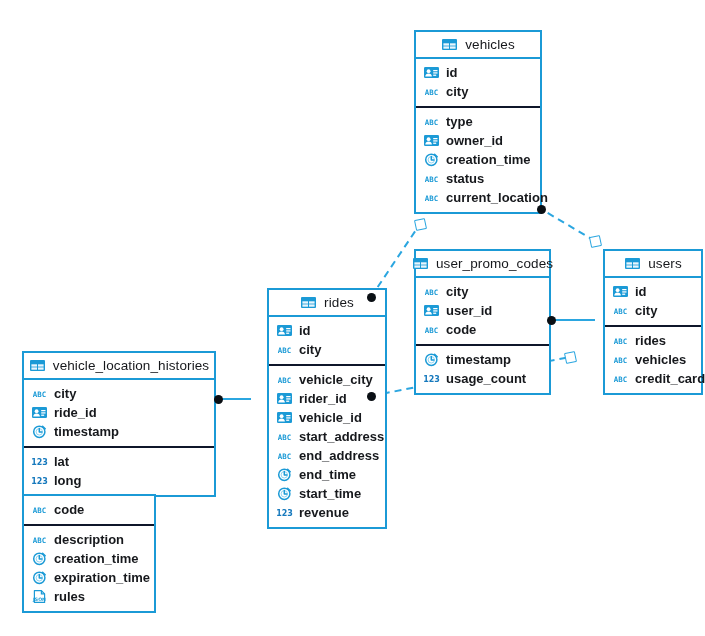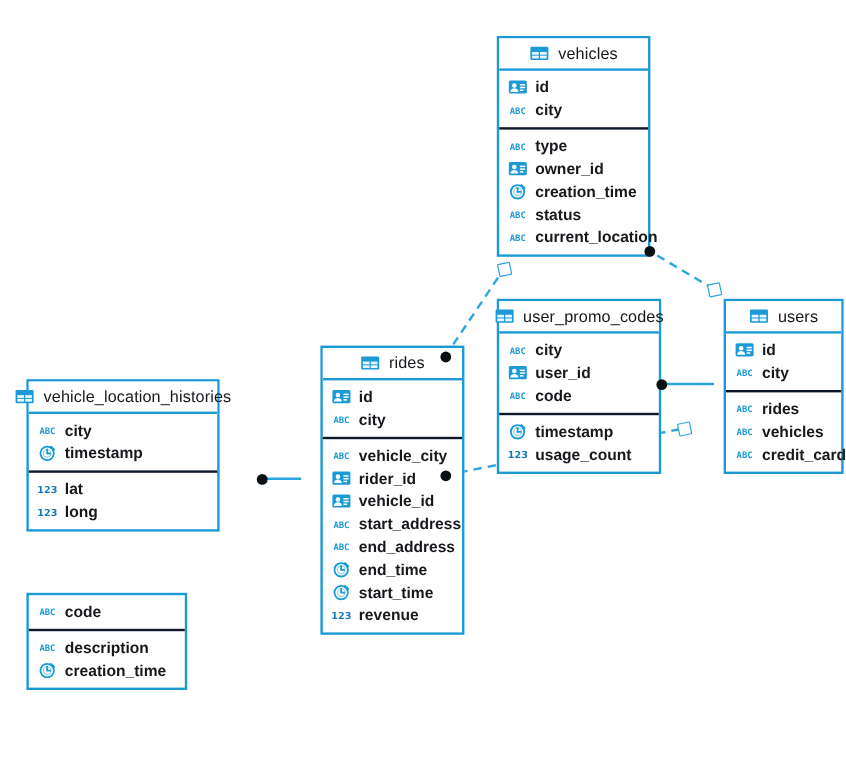--- a/index.html
+++ b/index.html
@@ -446,21 +446,21 @@
         <div class="field-row">
           <span>
             <svg class="ficon" viewBox="0 0 17 15" xmlns="http://www.w3.org/2000/svg">
               <text x="8.5" y="10.8" font-family="DejaVu Sans, sans-serif" font-size="8" font-weight="bold" fill="#1679bd" text-anchor="middle">123</text>
             </svg>
           </span>
           <span class="field-name">revenue</span>
         </div>
       </div>
     </div>
-    <div class="table-box" style="left: 22px; top: 316px; width: 161px;">
+    <div class="table-box" style="left: 22px; top: 351px; width: 194px;">
       <div class="table-header">
         <span>
           <svg class="ficon" viewBox="0 0 17 15" xmlns="http://www.w3.org/2000/svg">
             <rect x="1" y="2" width="15" height="11" rx="1" fill="#1b9ad6"></rect>
             <rect x="2.4" y="6.3" width="5.6" height="2.3" fill="#e8f6fd"></rect>
             <rect x="9.0" y="6.3" width="5.6" height="2.3" fill="#e8f6fd"></rect>
             <rect x="2.4" y="9.4" width="5.6" height="2.3" fill="#e8f6fd"></rect>
             <rect x="9.0" y="9.4" width="5.6" height="2.3" fill="#e8f6fd"></rect>
           </svg>
         </span>
@@ -471,20 +471,33 @@
           <span>
             <svg class="ficon" viewBox="0 0 17 15" xmlns="http://www.w3.org/2000/svg">
               <text x="8.5" y="10.6" font-family="DejaVu Sans Mono, monospace" font-size="7.4" font-weight="bold" fill="#1b9ad6" text-anchor="middle">ABC</text>
             </svg>
           </span>
           <span class="field-name">city</span>
         </div>
         <div class="field-row pk">
           <span>
             <svg class="ficon" viewBox="0 0 17 15" xmlns="http://www.w3.org/2000/svg">
+              <rect x="1" y="2" width="15" height="11" rx="1.3" fill="#1b9ad6"></rect>
+              <circle cx="5.6" cy="6.2" r="1.9" fill="#ffffff"></circle>
+              <path d="M2.3 11.6c0-1.9 1.5-3 3.3-3s3.3 1.1 3.3 3z" fill="#ffffff"></path>
+              <rect x="10.2" y="5.0" width="4.3" height="1.25" fill="#ffffff"></rect>
+              <rect x="10.2" y="7.3" width="4.3" height="1.25" fill="#ffffff"></rect>
+              <rect x="10.2" y="9.6" width="3.0" height="1.25" fill="#ffffff"></rect>
+            </svg>
+          </span>
+          <span class="field-name">ride_id</span>
+        </div>
+        <div class="field-row pk">
+          <span>
+            <svg class="ficon" viewBox="0 0 17 15" xmlns="http://www.w3.org/2000/svg">
               <circle cx="8.3" cy="7.8" r="5.6" fill="none" stroke="#1b9ad6" stroke-width="1.5"></circle>
               <circle cx="8.3" cy="7.8" r="3.2" fill="none" stroke="#8fd3f0" stroke-width="1"></circle>
               <path d="M8.3 4.5 v3.4 h2.6" fill="none" stroke="#1b9ad6" stroke-width="1.5" stroke-linecap="round" stroke-linejoin="round"></path>
               <path d="M11.6 2.2 l2.6 2.6" stroke="#1b9ad6" stroke-width="1.5" stroke-linecap="round"></path>
             </svg>
           </span>
           <span class="field-name">timestamp</span>
         </div>
       </div>
       <div class="field-group">
@@ -529,20 +542,41 @@
         <div class="field-row">
           <span>
             <svg class="ficon" viewBox="0 0 17 15" xmlns="http://www.w3.org/2000/svg">
               <circle cx="8.3" cy="7.8" r="5.6" fill="none" stroke="#1b9ad6" stroke-width="1.5"></circle>
               <circle cx="8.3" cy="7.8" r="3.2" fill="none" stroke="#8fd3f0" stroke-width="1"></circle>
               <path d="M8.3 4.5 v3.4 h2.6" fill="none" stroke="#1b9ad6" stroke-width="1.5" stroke-linecap="round" stroke-linejoin="round"></path>
               <path d="M11.6 2.2 l2.6 2.6" stroke="#1b9ad6" stroke-width="1.5" stroke-linecap="round"></path>
             </svg>
           </span>
           <span class="field-name">creation_time</span>
+        </div>
+        <div class="field-row">
+          <span>
+            <svg class="ficon" viewBox="0 0 17 15" xmlns="http://www.w3.org/2000/svg">
+              <circle cx="8.3" cy="7.8" r="5.6" fill="none" stroke="#1b9ad6" stroke-width="1.5"></circle>
+              <circle cx="8.3" cy="7.8" r="3.2" fill="none" stroke="#8fd3f0" stroke-width="1"></circle>
+              <path d="M8.3 4.5 v3.4 h2.6" fill="none" stroke="#1b9ad6" stroke-width="1.5" stroke-linecap="round" stroke-linejoin="round"></path>
+              <path d="M11.6 2.2 l2.6 2.6" stroke="#1b9ad6" stroke-width="1.5" stroke-linecap="round"></path>
+            </svg>
+          </span>
+          <span class="field-name">expiration_time</span>
+        </div>
+        <div class="field-row">
+          <span>
+            <svg class="ficon" viewBox="0 0 17 15" xmlns="http://www.w3.org/2000/svg">
+              <path d="M3.4 1.6 h7.0 l3.2 3.2 v8.6 h-10.2 z" fill="#ffffff" stroke="#1b9ad6" stroke-width="1.2" stroke-linejoin="round"></path>
+              <path d="M10.4 1.6 v3.2 h3.2" fill="none" stroke="#1b9ad6" stroke-width="1.2"></path>
+              <text x="8.5" y="12.0" font-family="DejaVu Sans, sans-serif" font-size="4.6" font-weight="bold" fill="#1b9ad6" text-anchor="middle">JSON</text>
+            </svg>
+          </span>
+          <span class="field-name">rules</span>
         </div>
       </div>
     </div>
     <div class="marker-dot" style="left: 371px; top: 297px;"></div>
     <div class="marker-sq" style="left: 420px; top: 224px;"></div>
     <div class="marker-sq" style="left: 595px; top: 241px;"></div>
     <div class="marker-dot" style="left: 541px; top: 209px;"></div>
     <div class="marker-dot" style="left: 551px; top: 320px;"></div>
     <div class="marker-dot" style="left: 371px; top: 396px;"></div>
     <div class="marker-sq" style="left: 570px; top: 357px;"></div>

